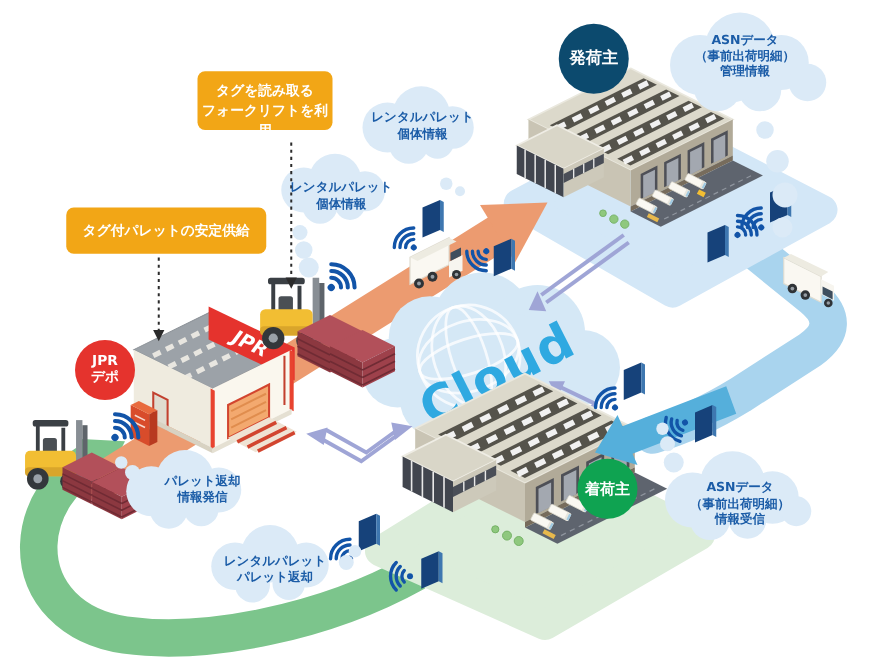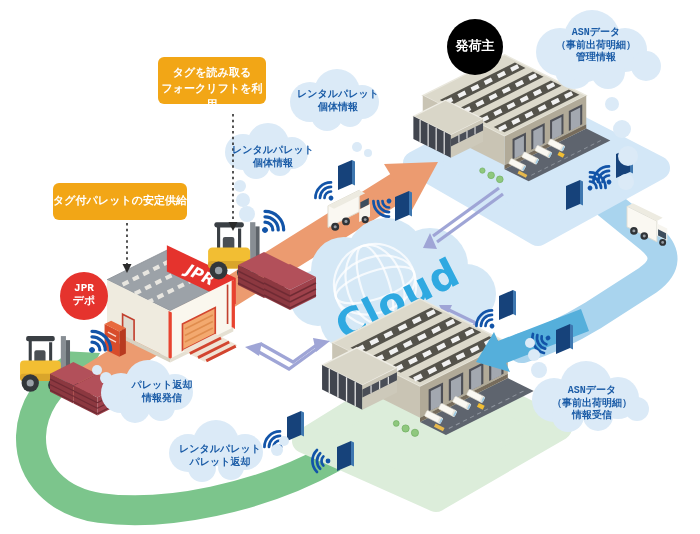--- a/index.html
+++ b/index.html
@@ -1,26 +1,26 @@
 <!DOCTYPE html>
 <html><head>
 <meta charset="utf-8">
 <style>
   html,body{margin:0;padding:0;background:#fff;}
   #stage{position:relative;width:700px;height:534px;overflow:hidden;background:#ffffff;
          font-family:"DejaVu Sans","Liberation Sans",sans-serif;}
   #scene{position:absolute;left:0;top:0;}
-  .overlay{position:absolute;box-sizing:border-box;font-family:Liberation Mono, monospace;}
+  .overlay{position:absolute;box-sizing:border-box;}
   .callout{background:#F2A616;border-radius:6px;color:#fff;font-weight:bold;
            font-size:11px;text-align:center;margin-left:16px;}
   .callout .ln{display:block;line-height:16px;}
   #callout-read-tag{left:142px;top:57px;width:108px;height:47px;padding-top:8px;}
-  #callout-supply{left:37px;top:183px;width:134px;height:37px;line-height:37px;}
+  #callout-supply{left:37px;top:166px;width:160px;height:37px;line-height:37px;}
   .node-circle{border-radius:50%;color:#fff;font-weight:bold;text-align:center;}
-  #circle-shipper{left:447px;top:19px;width:56px;height:56px;background:#000000;
+  #circle-shipper{left:447px;top:19px;width:56px;height:56px;background:#0c4a6e;
                   font-size:13px;line-height:56px;}
   #circle-depot{left:60px;top:272px;width:48px;height:48px;background:#E5332D;
                 font-size:11px;padding-top:10px;line-height:13px;}
   #circle-consignee{left:462px;top:367px;width:48px;height:48px;background:#0FA351;
                     font-size:12px;line-height:48px;}
   .bubble-text{color:#1B5CA7;font-size:10px;font-weight:bold;text-align:center;line-height:12.5px;}
   .bubble-text .ln{display:block;}
   #b-asn-send{left:534px;top:27px;width:124px;}
   #b-info1{left:288px;top:89px;width:100px;}
   #b-info2{left:223px;top:145px;width:100px;}
@@ -371,20 +371,23 @@
   <span>タグ付パレットの安定供給</span>
 </div>
 
 <div class="overlay node-circle" id="circle-shipper">
   <span>発荷主</span>
 </div>
 <div class="overlay node-circle" id="circle-depot">
   <span class="ln" style="display:block">JPR</span>
   <span class="ln" style="display:block">デポ</span>
 </div>
+<div class="overlay node-circle" id="circle-consignee">
+  <span>着荷主</span>
+</div>
 
 <div class="overlay bubble-text" id="b-asn-send">
   <span class="ln">ASNデータ</span>
   <span class="ln">（事前出荷明細）</span>
   <span class="ln">管理情報</span>
 </div>
 <div class="overlay bubble-text" id="b-info1">
   <span class="ln">レンタルパレット</span>
   <span class="ln">個体情報</span>
 </div>

